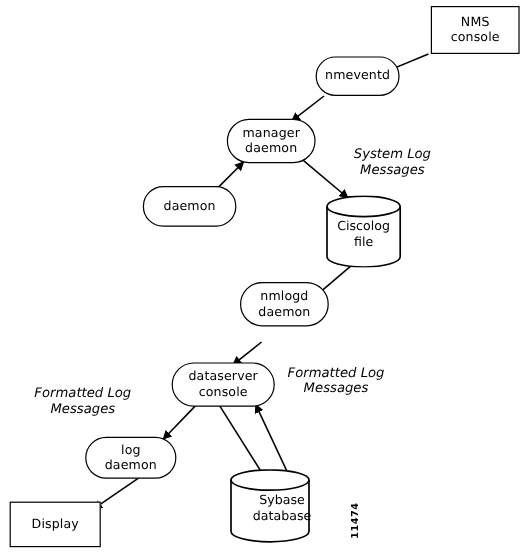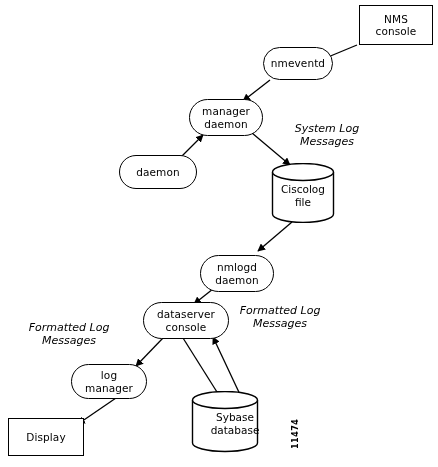--- a/index.html
+++ b/index.html
@@ -133,39 +133,39 @@
 
   <div class="cyl-wrap" style="left:271px; top:163px; width:64px; height:60px;">
     <svg width="64" height="60" viewBox="0 0 64 60" xmlns="http://www.w3.org/2000/svg">
       <path d="M1.5,9 L1.5,51 A30.5,8.5 0 0 0 62.5,51 L62.5,9" fill="#fff" stroke="#000" stroke-width="1.4"></path>
       <ellipse cx="32" cy="9" rx="30.5" ry="8.5" fill="#fff" stroke="#000" stroke-width="1.4"></ellipse>
     </svg>
     <div class="cyl-label" style="top:20px;">Ciscolog
 file</div>
   </div>
 
-  <div class="node rounded" style="left:200px; top:255px; width:74px; height:37px;">
+  <div class="node rounded" style="left:200px; top:235px; width:74px; height:37px;">
     <span class="lbl">nmlogd
 daemon</span>
   </div>
 
   <div class="node rounded" style="left:143px; top:302px; width:86px; height:37px;">
     <span class="lbl">dataserver
 console</span>
   </div>
 
   <div class="freetext" style="left:228px; top:305px; width:104px;">Formatted Log
 Messages</div>
 
   <div class="freetext" style="left:16px; top:322px; width:106px;">Formatted Log
 Messages</div>
 
   <div class="node rounded" style="left:71px; top:364px; width:76px; height:35px;">
     <span class="lbl">log
-manager</span>
+daemon</span>
   </div>
 
   <div class="node rect" style="left:8px; top:418px; width:76px; height:38px;text-align:center;">
     <span class="lbl">Display</span>
   </div>
 
   <div class="cyl-wrap" style="left:191px; top:391px; width:88px; height:62px;">
     <svg width="68" height="62" viewBox="0 0 68 62" xmlns="http://www.w3.org/2000/svg">
       <path d="M1.5,9 L1.5,52 A32.5,8.5 0 0 0 66.5,52 L66.5,9" fill="#fff" stroke="#000" stroke-width="1.4"></path>
       <ellipse cx="34" cy="9" rx="32.5" ry="8.5" fill="#fff" stroke="#000" stroke-width="1.4"></ellipse>

